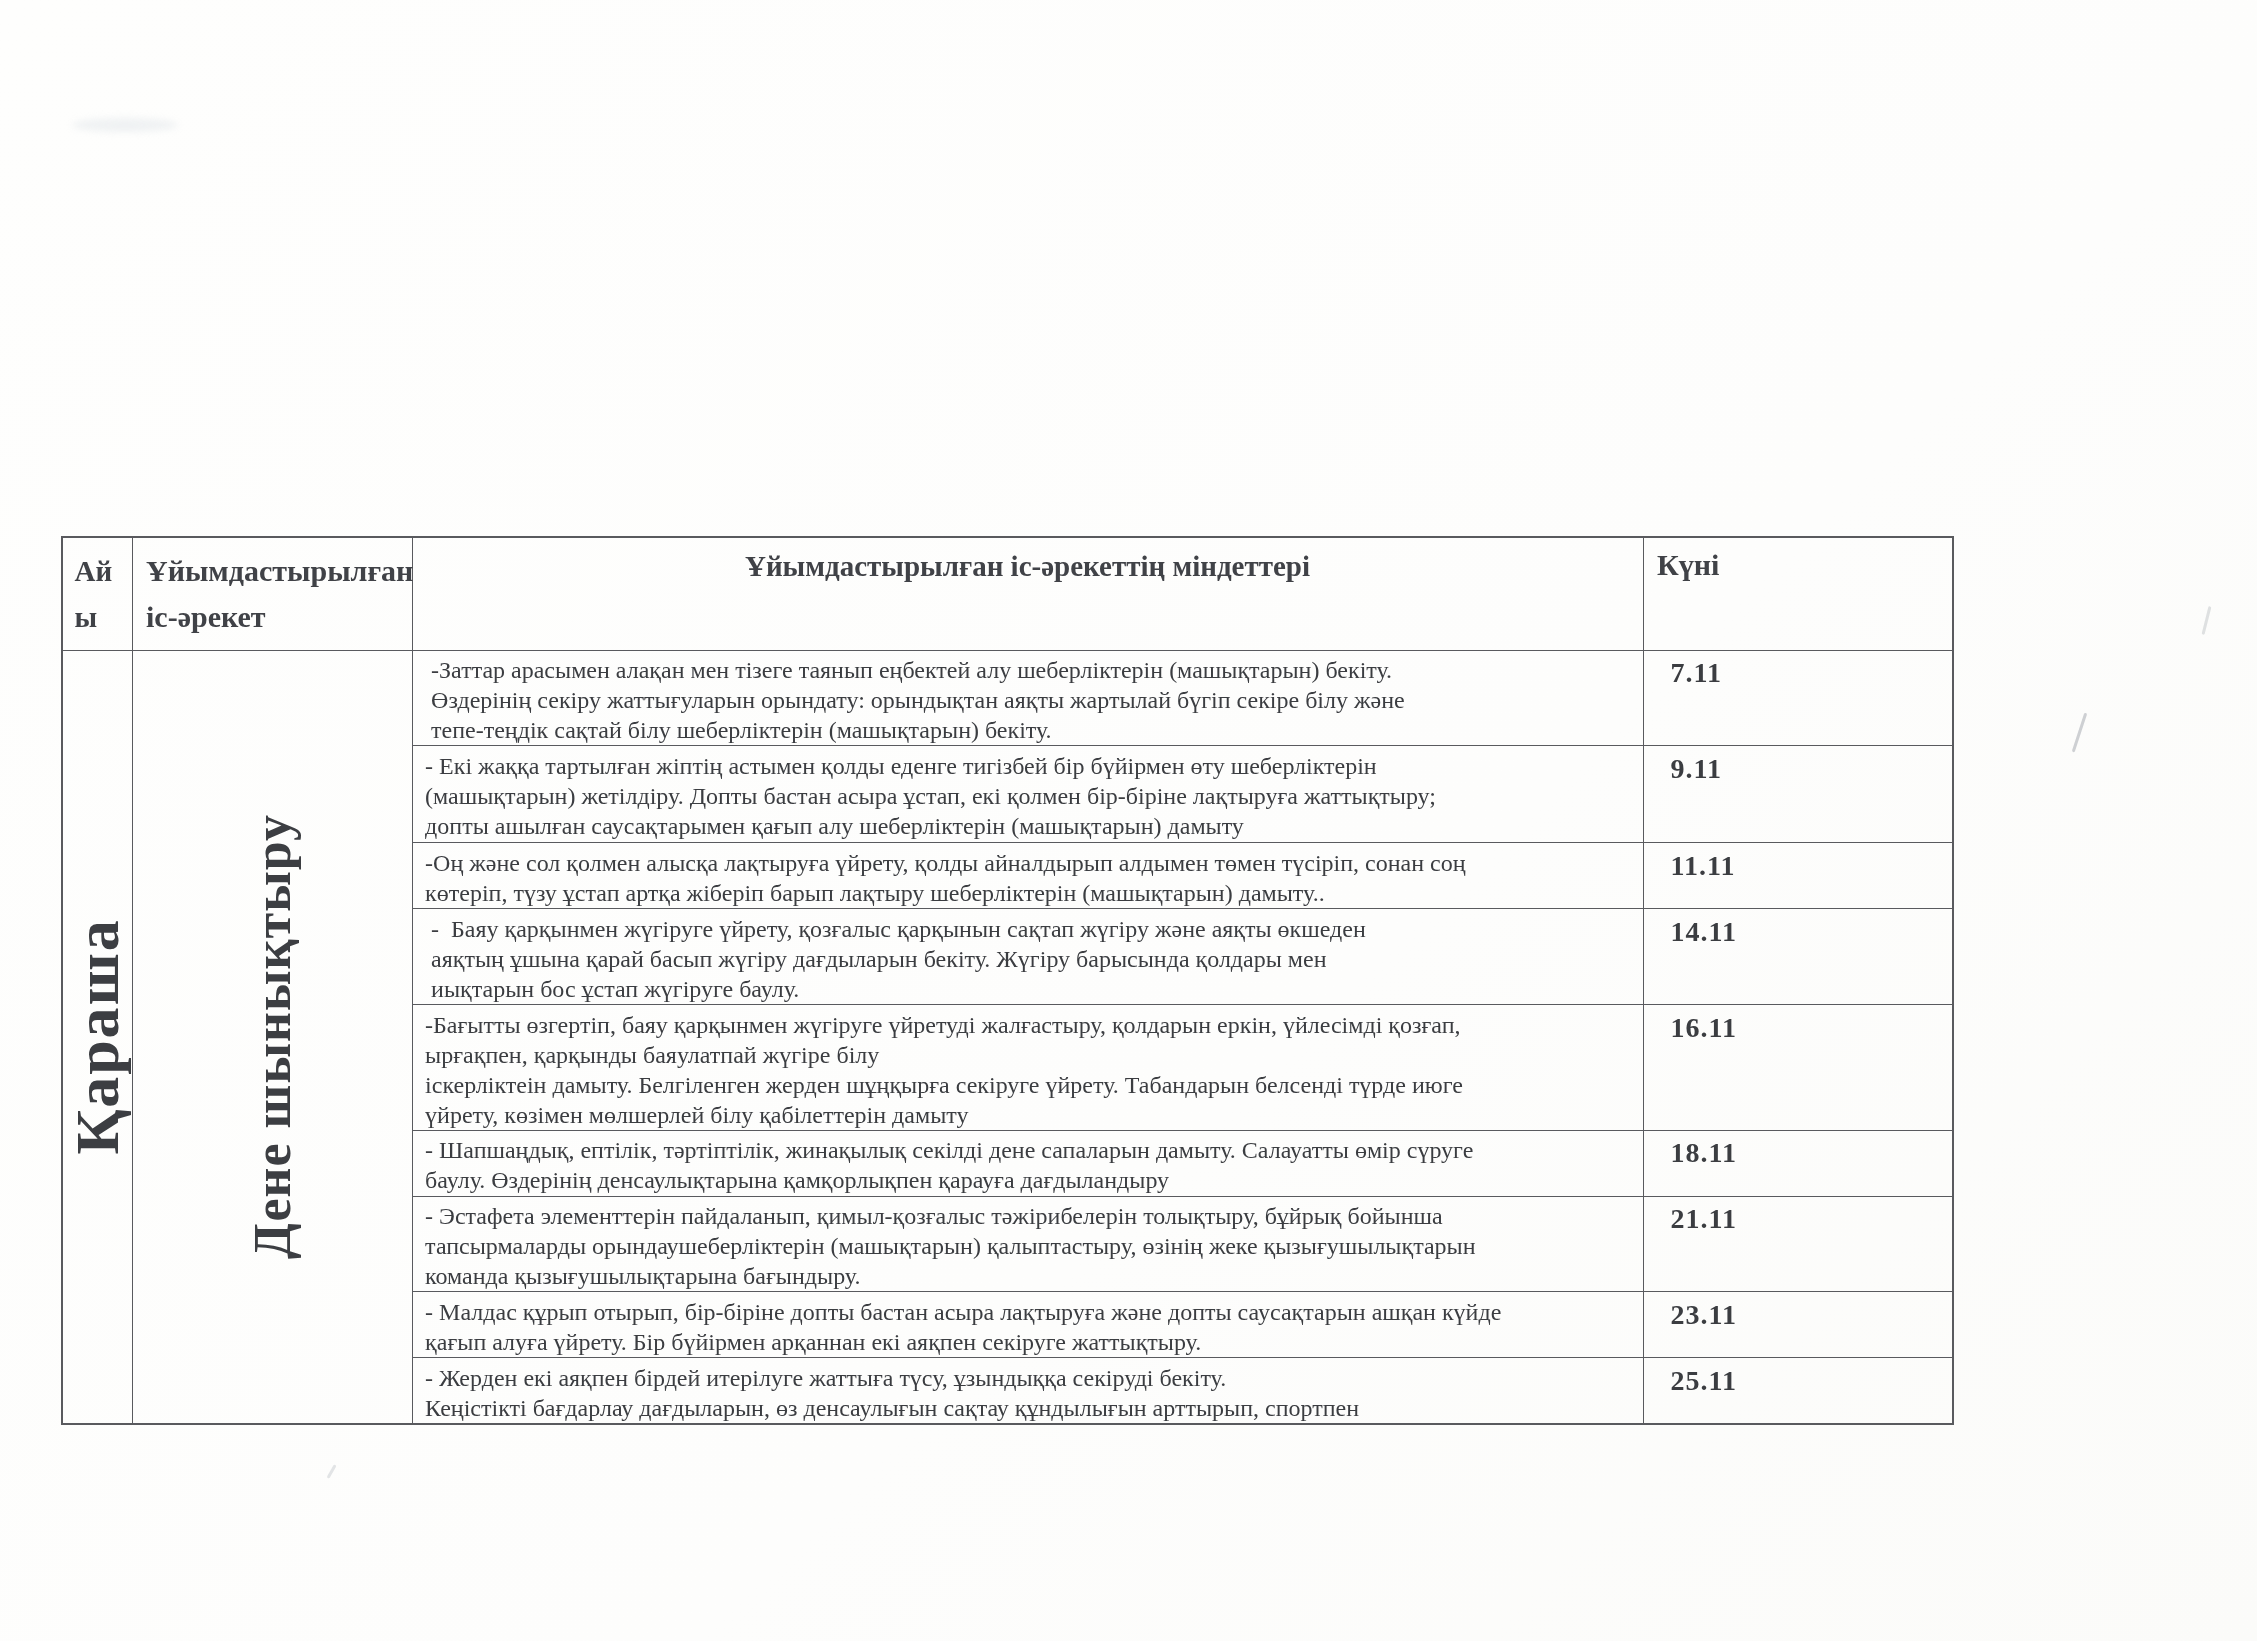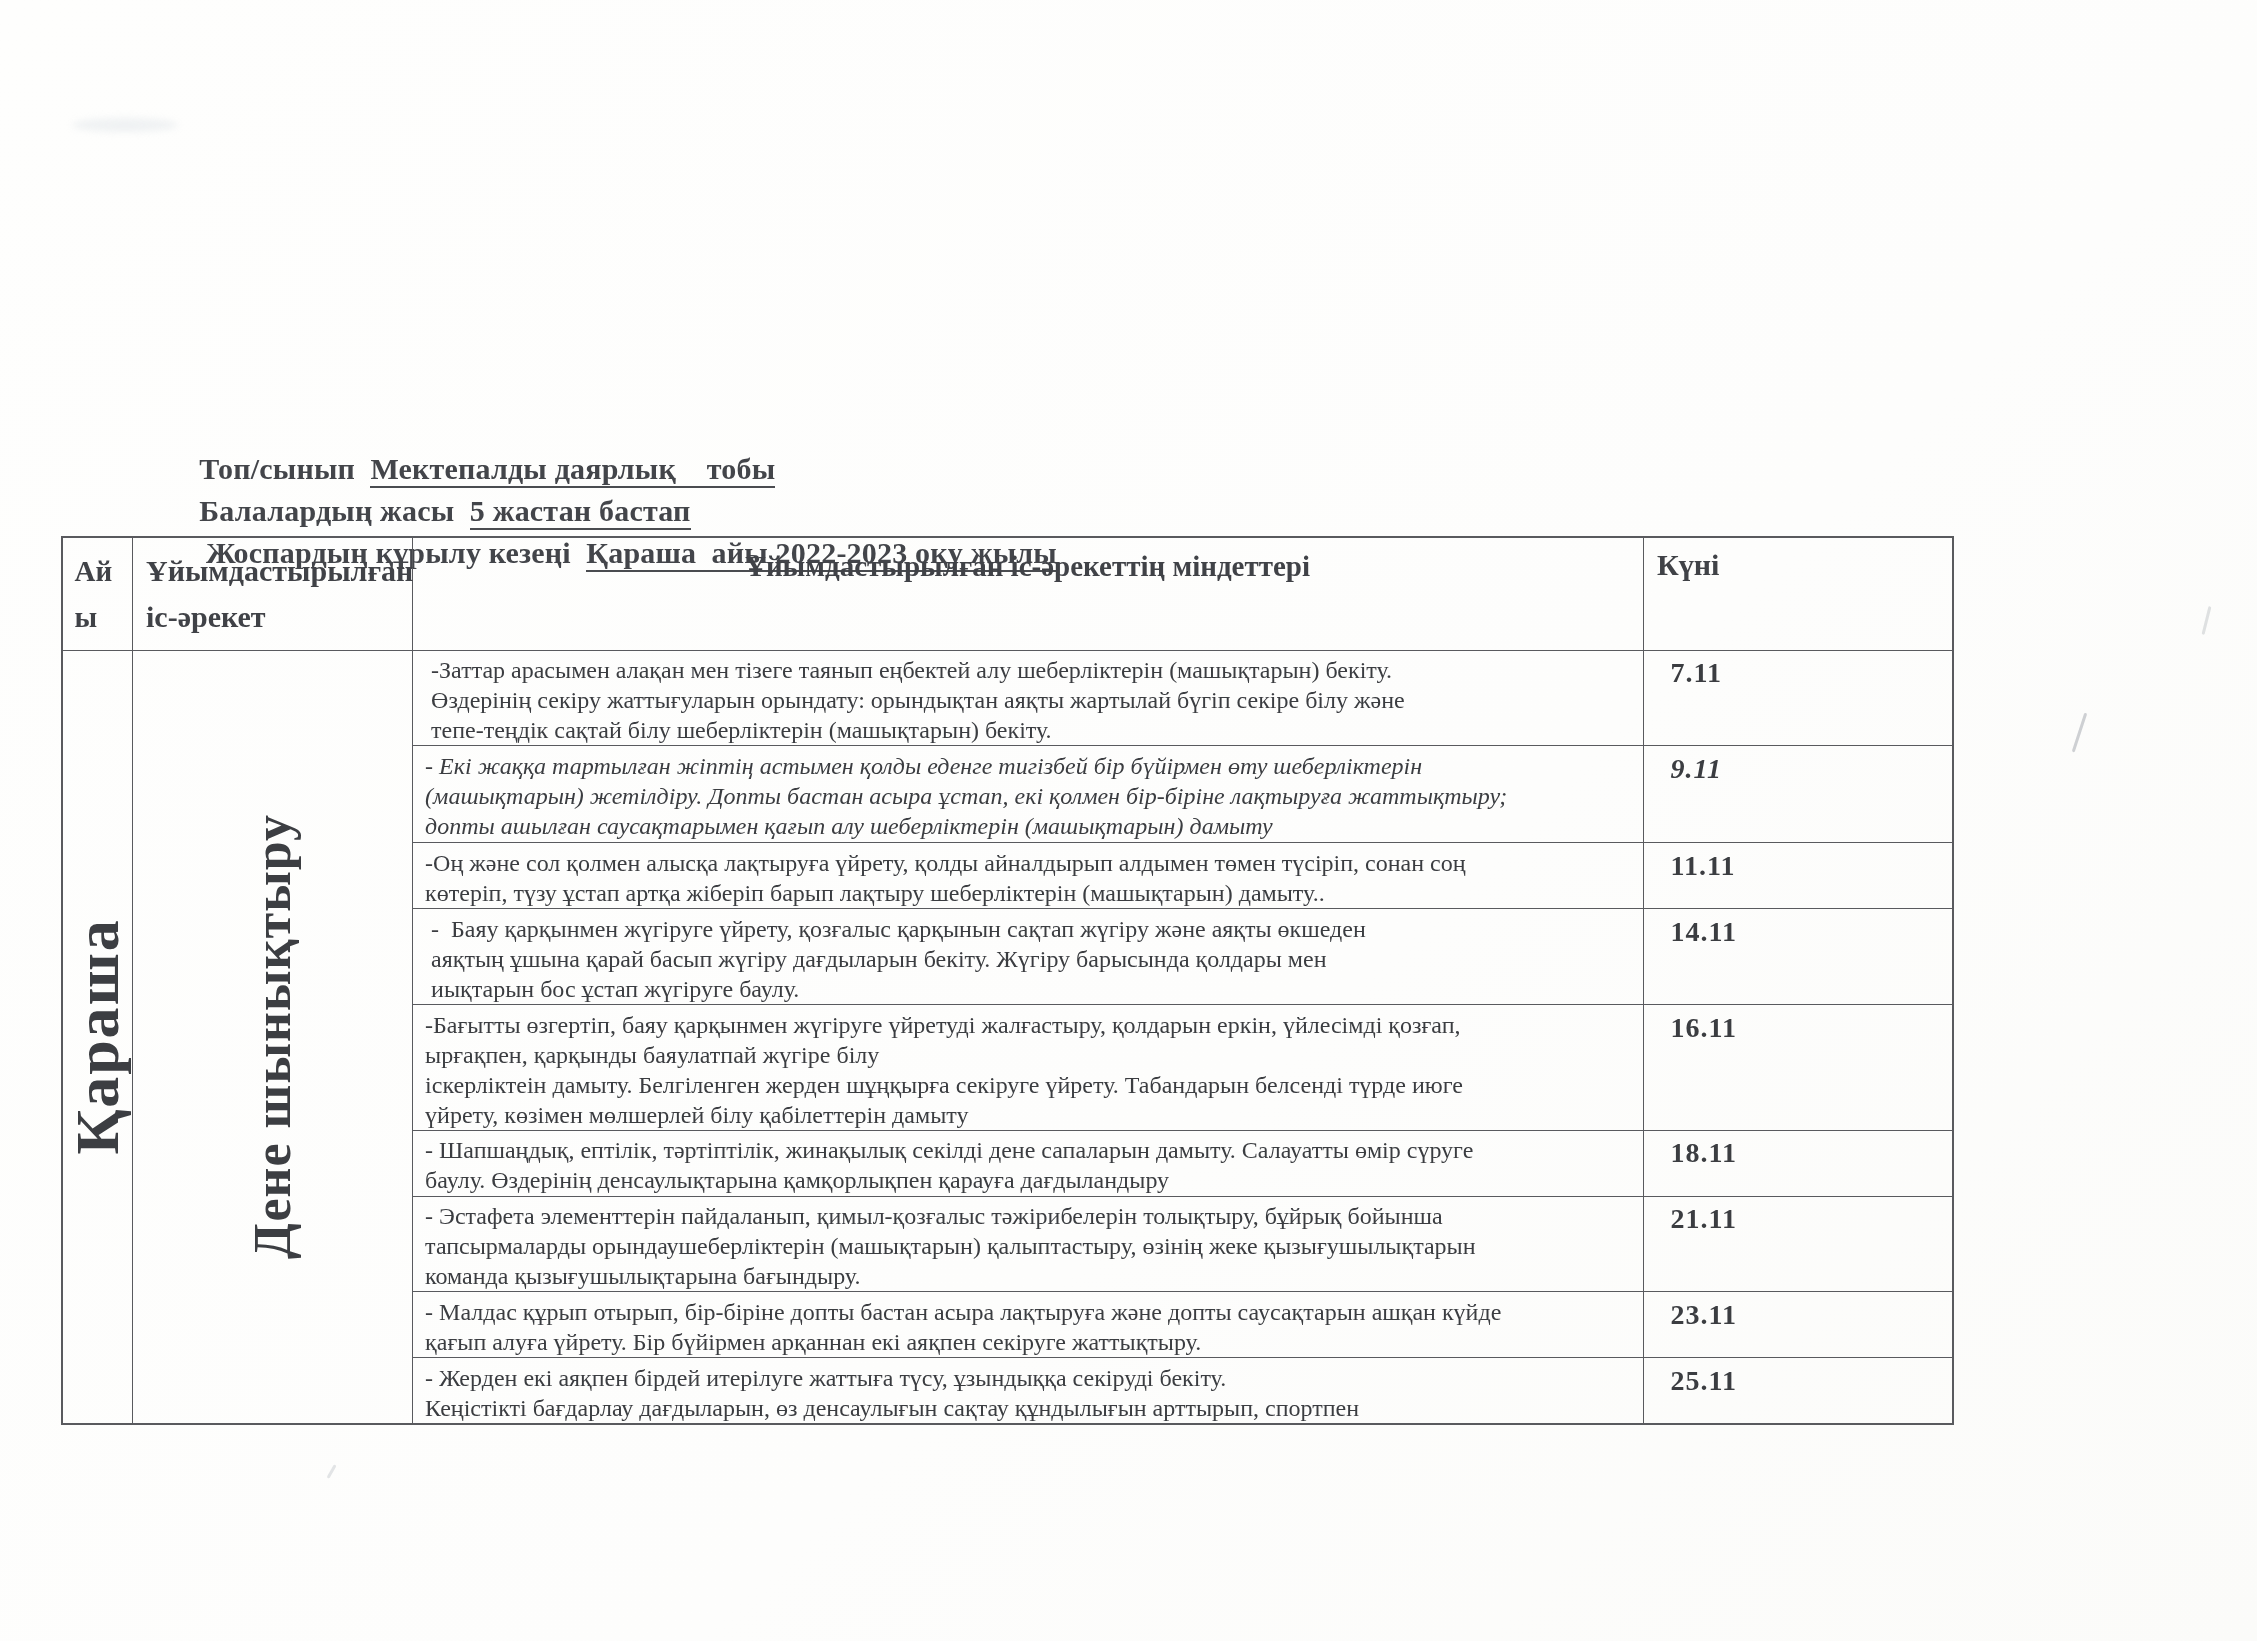--- a/index.html
+++ b/index.html
@@ -92,50 +92,39 @@
   td.c-date {
     font-size: 28px; font-weight: bold;
     padding: 6.8px 5.8px 0 27px;
     color: #3b3d41;
     letter-spacing: 1px;
   }
 
   
   tr.hdr   { height: 113px; }
   tr.r0 { height: 84px; }
-  tr.r1 { height: 97px; font-style: italic; }
+  tr.r1 { height: 97px; }
   tr.r2 { height: 63px; }
   tr.r3 { height: 91px; }
   tr.r4 { height: 125px; }
   tr.r5 { height: 66px; }
   tr.r6 { height: 91px; padding-left: 12px; }
   tr.r7 { height: 64px; }
   tr.r8 { height: 66px; }
 </style>
 </head>
 <body>
 
 <div class="scan-page">
 
   <div class="smudge"></div>
   <div class="pen-mark m1"></div>
   <div class="pen-mark m2"></div>
   <div class="pen-mark m3"></div>
 
-  <div class="titles">
-    <div class="title-line l1">
-      <span class="plain">Топ/сынып  </span><span class="uline">Мектепалды даярлық    тобы</span>
-    </div>
-    <div class="title-line l2">
-      <span class="plain">Балалардың жасы  </span><span class="uline">5 жастан бастап</span>
-    </div>
-    <div class="title-line l3">
-      <span class="plain">Жоспардың құрылу кезеңі  </span><span class="uline">Қараша  айы 2022-2023 оқу жылы</span>
-    </div>
-  </div>
 
   <table class="plan">
     <colgroup>
       <col style="width:70px">
       <col style="width:280px">
       <col style="width:1231px">
       <col style="width:310px">
     </colgroup>
     <tbody>
       <tr class="hdr">

